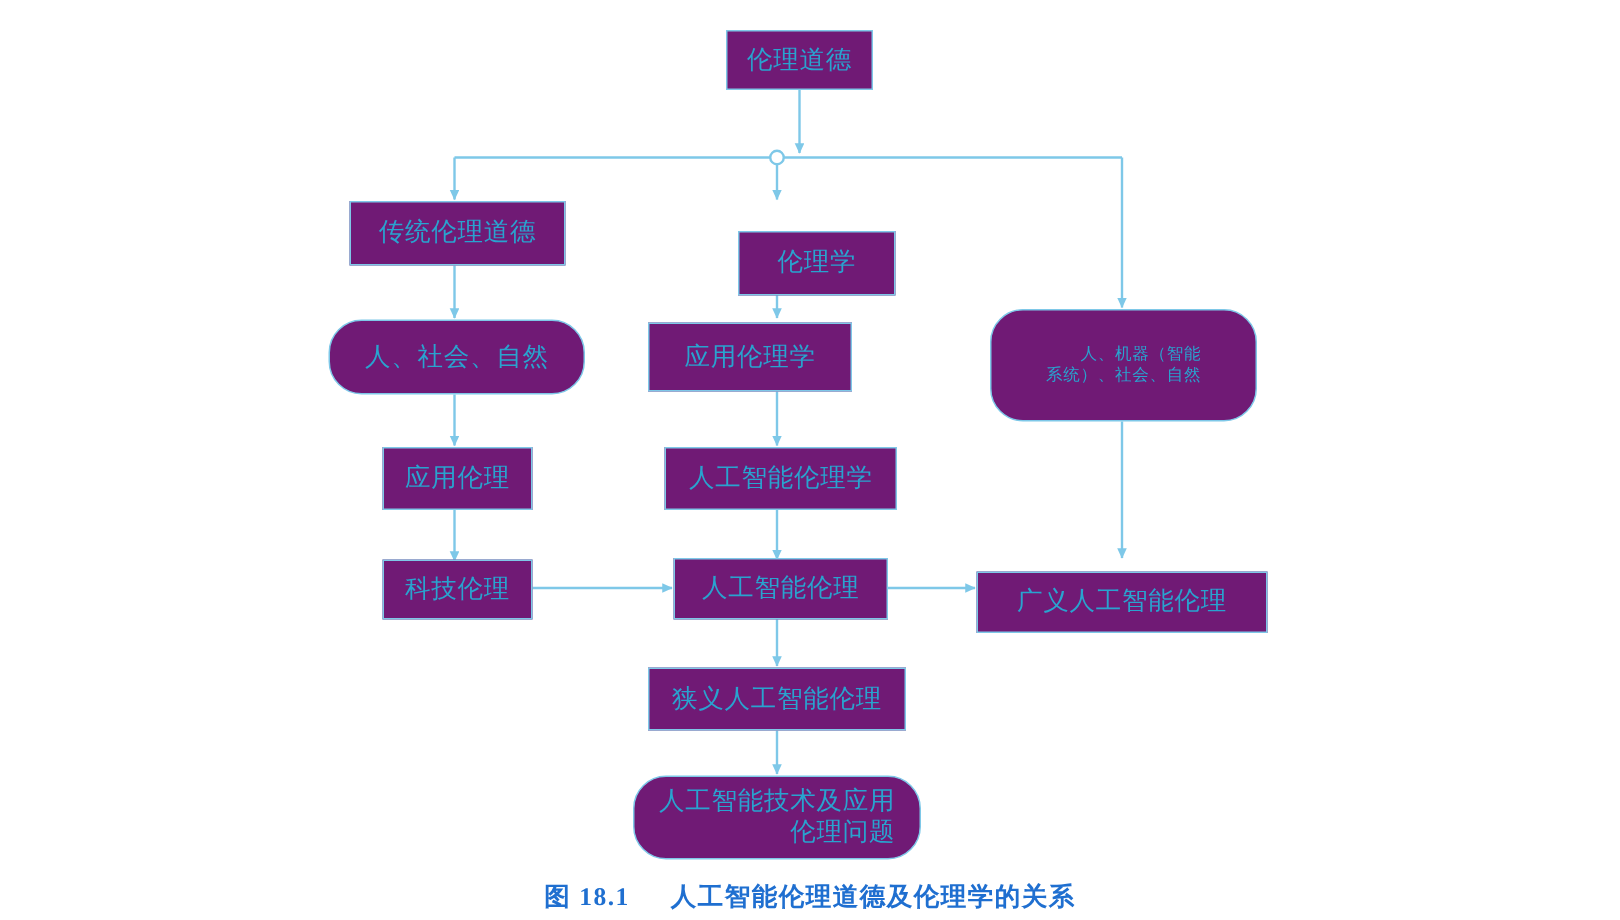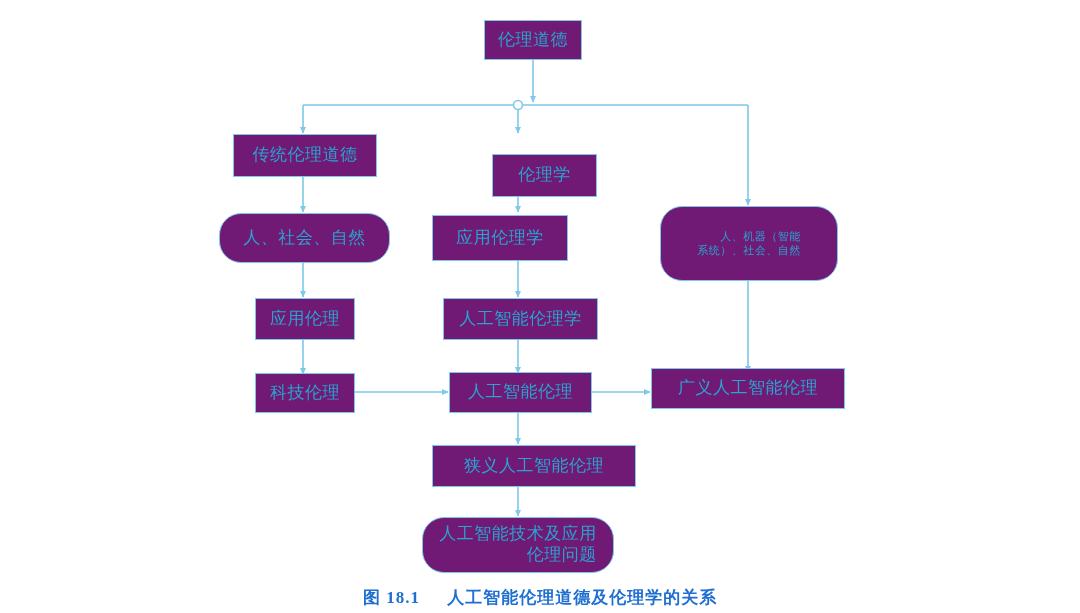--- a/index.html
+++ b/index.html
@@ -124,23 +124,23 @@
 系统）、社会、自然</div>
 
   <div class="node" style="left:255px; top:298px; width:100px; height:42px;">应用伦理</div>
 
   <div class="node" style="left:443px; top:298px; width:155px; height:42px;">人工智能伦理学</div>
 
   <div class="node" style="left:255px; top:373px; width:100px; height:40px;">科技伦理</div>
 
   <div class="node" style="left:449px; top:372px; width:143px; height:41px;">人工智能伦理</div>
 
-  <div class="node" style="left:651px; top:368px; width:194px; height:41px;">广义人工智能伦理</div>
+  <div class="node" style="left:651px; top:381px; width:194px; height:41px;">广义人工智能伦理</div>
 
-  <div class="node" style="left:432px; top:445px; width:204px; height:42px;">狭义人工智能伦理</div>
+  <div class="node" style="left:432px; top:445px; width:172px; height:42px;">狭义人工智能伦理</div>
 
   <div class="node rounded" style="left:422px; top:517px; width:192px; height:56px;">人工智能技术及应用
 伦理问题</div>
 
   <div class="caption" style="top:586px;">
     <span class="num">图 18.1</span>
     <span style="display:inline-block;width:22px;"></span><span>人工智能伦理道德及伦理学的关系</span>
   </div>
 
 </div>

